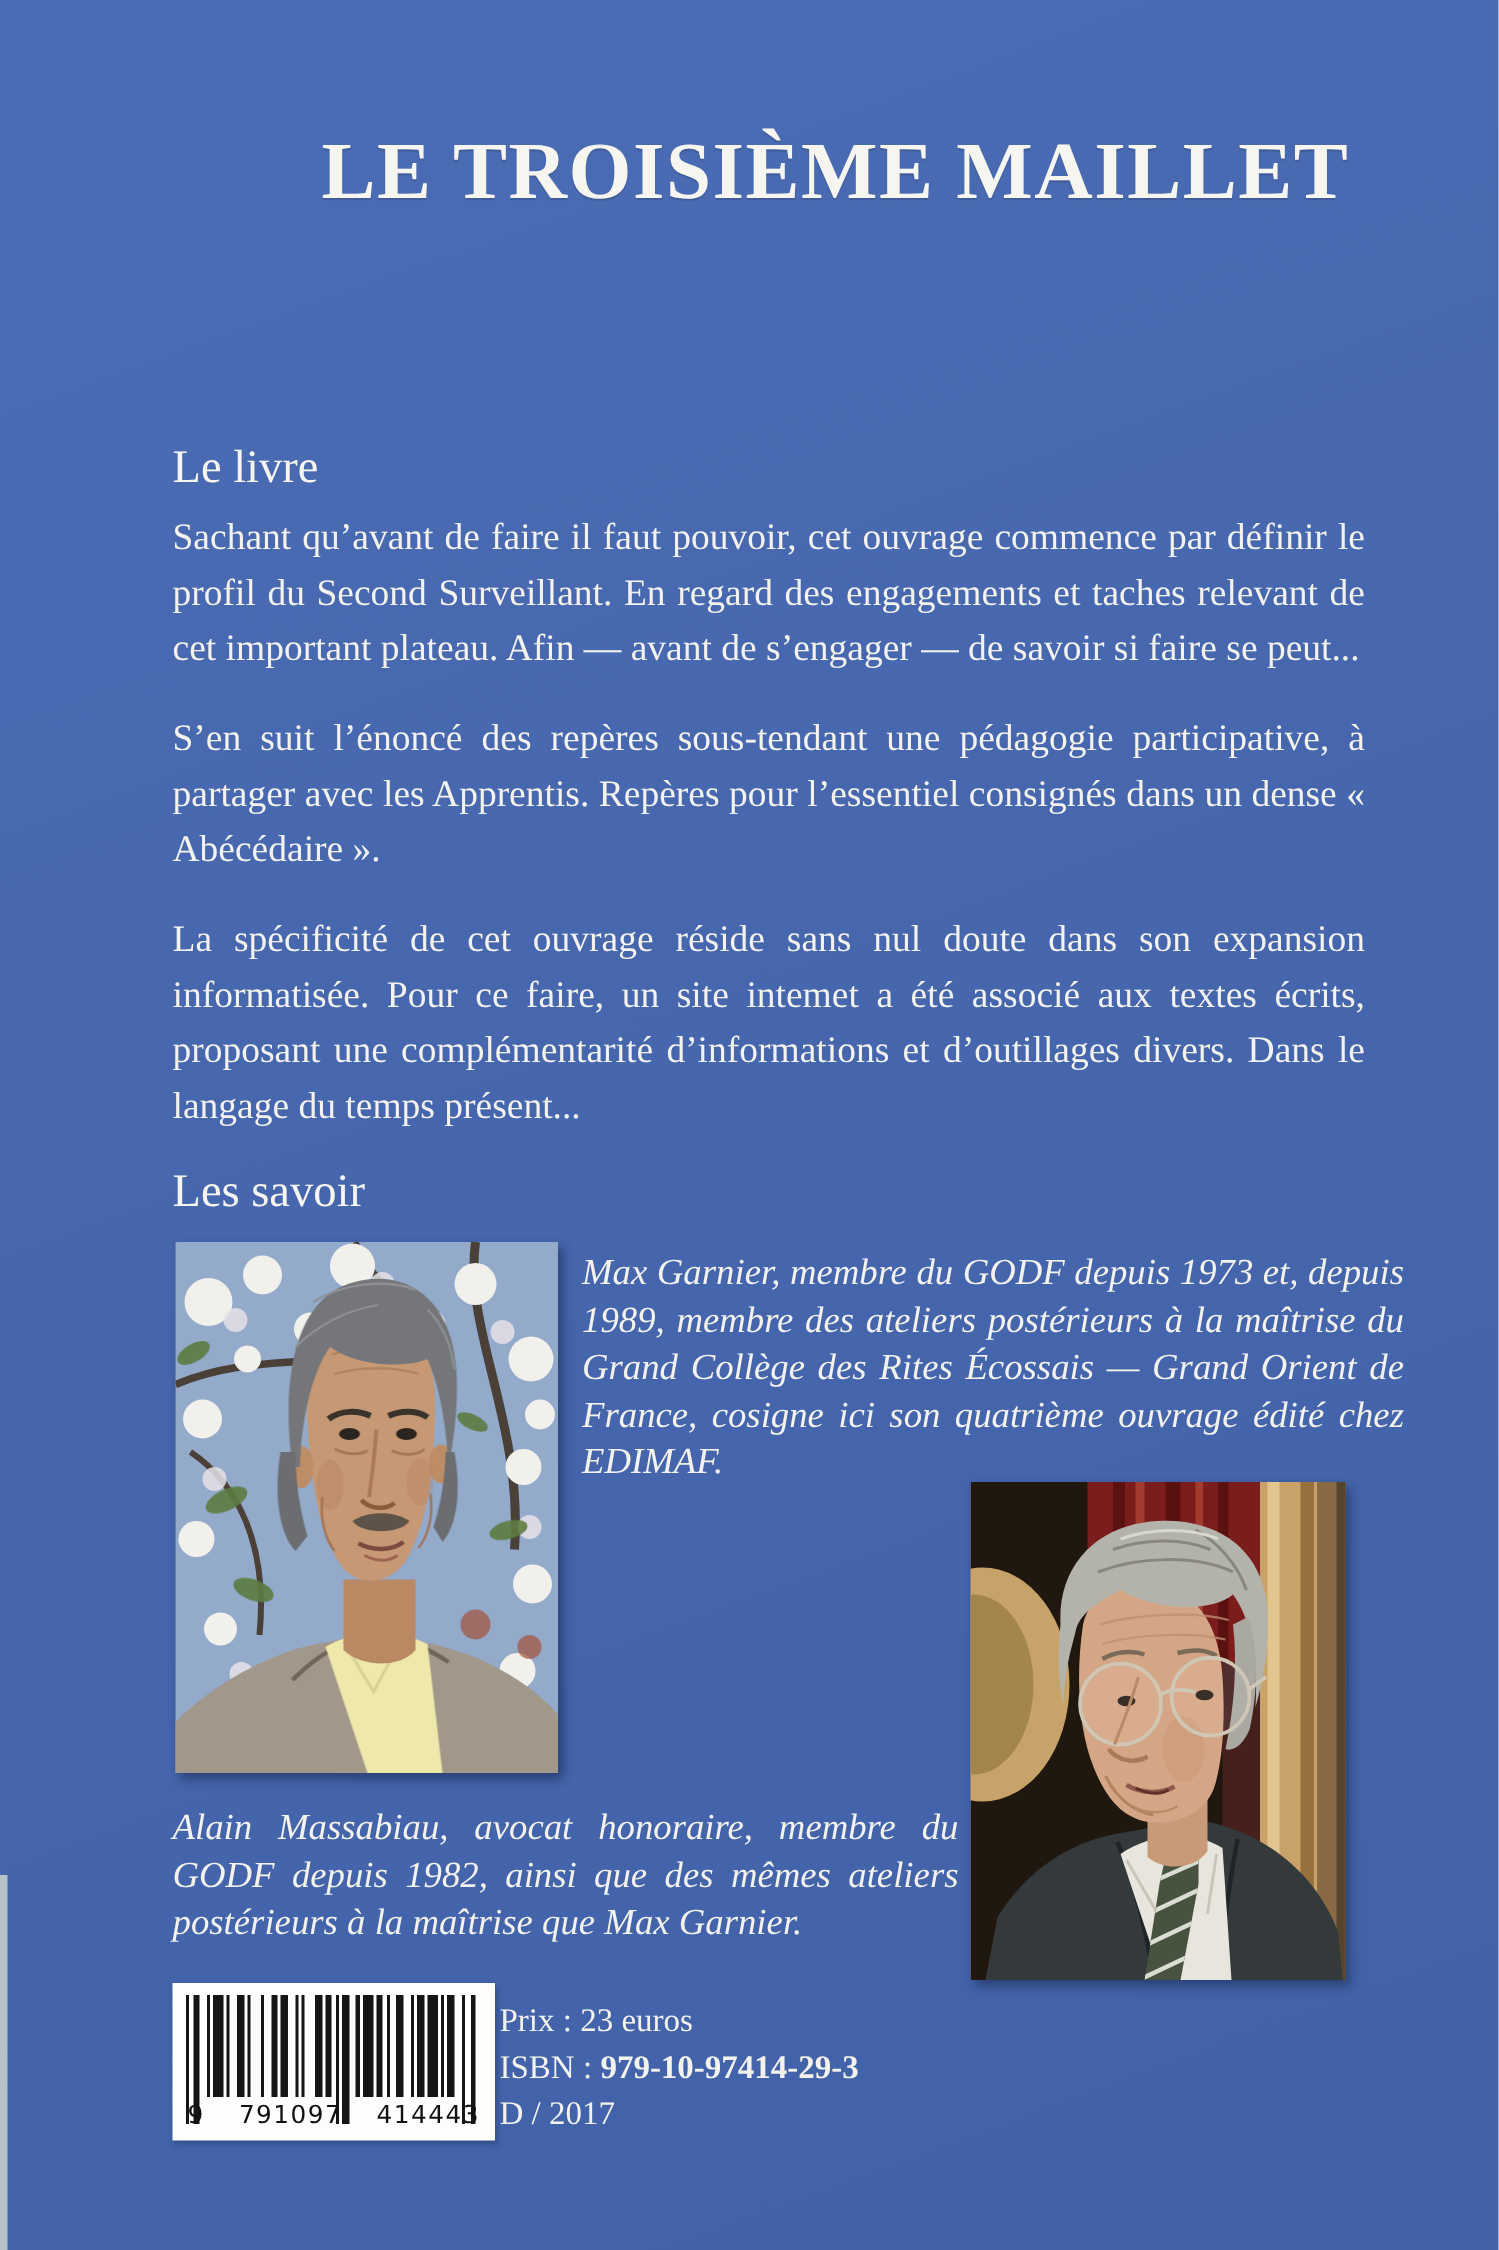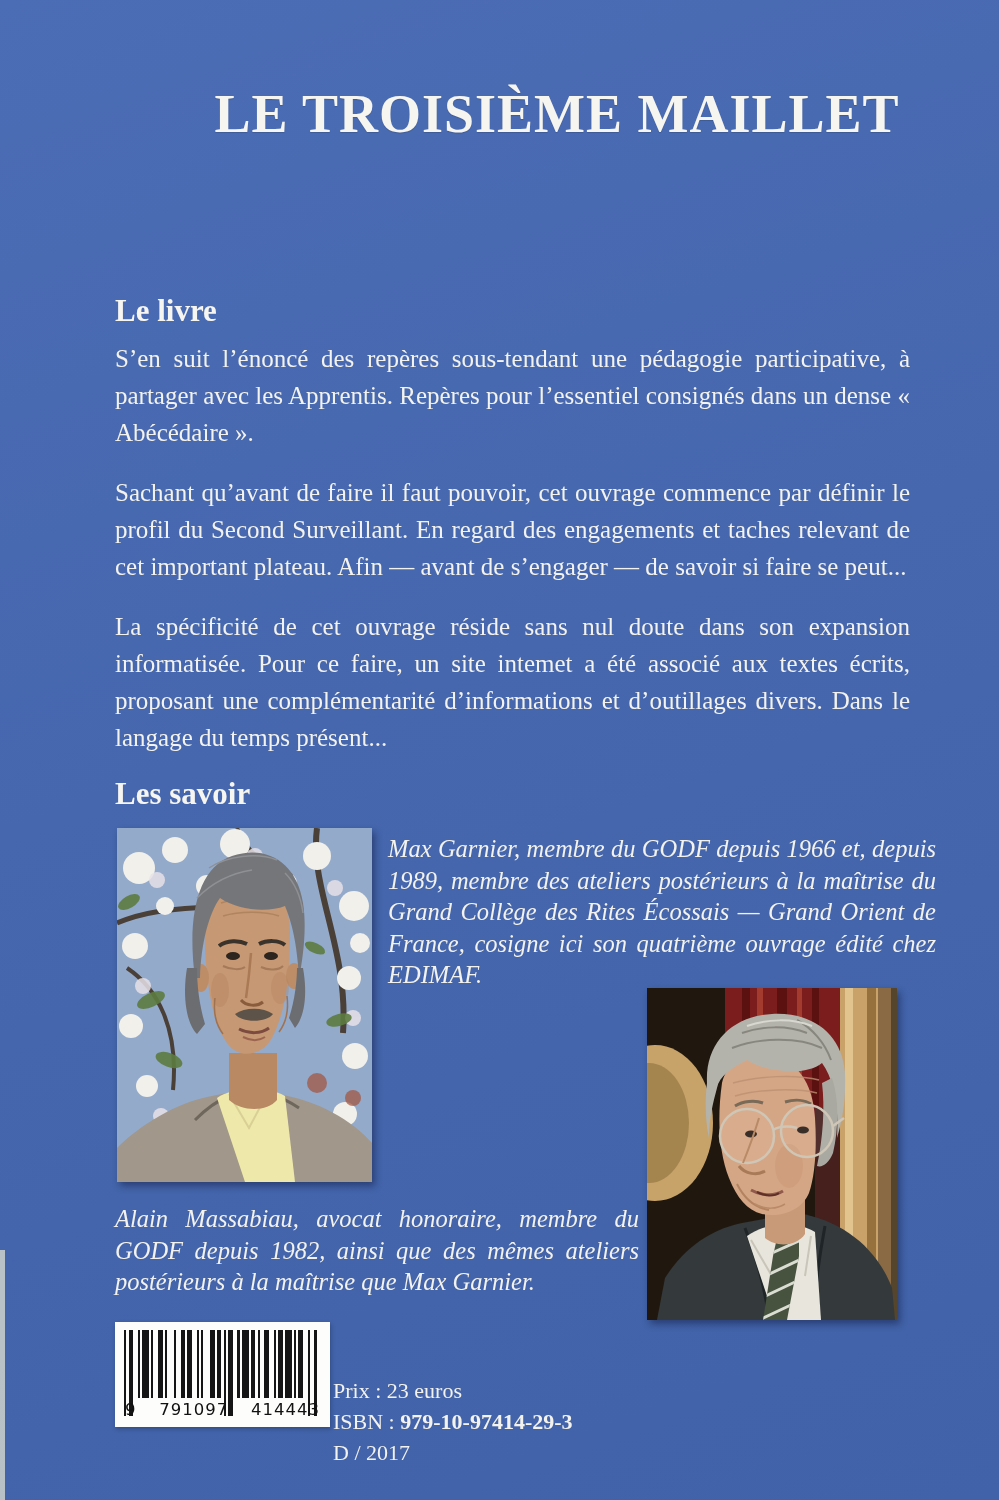--- a/index.html
+++ b/index.html
@@ -21,21 +21,21 @@
   }
   .title {
     font-size: 54px; font-weight: bold; letter-spacing: 1px; line-height: 1.05;
     text-shadow: 0 1px 1px rgba(0,0,0,0.15);
   }
   .subtitle { font-size: 31px; font-weight: bold; margin-top: 22px; }
   .authors-line {
     font-size: 29px; font-weight: bold; margin-top: 40px;
     text-align: right; padding-right: 32px;
   }
-  .h2 { position: absolute; left: 115px; font-size: 31px; font-weight: bold; color: #f6f5f0; }
+  .h2 { position: absolute; left: 115px; font-size: 31px; font-weight: normal; color: #f6f5f0; }
   #h-livre { top: 293px; }
   #h-auteurs { top: 776px; }
   .body-copy {
     position: absolute; top: 340px; left: 115px; width: 795px;
     color: #f3f2ec; font-size: 25px; line-height: 37px; text-align: justify;
   }
   .body-copy p { margin: 0 0 23px 0; }
   .bio {
     position: absolute; color: #f3f2ec; font-style: italic;
     font-size: 24.5px; line-height: 31.5px; text-align: justify;
@@ -58,39 +58,39 @@
   .bars-wrap { position: relative; height: 89px; }
   .bars { display: flex; align-items: flex-start; height: 89px; }
   .bar { background: #151515; flex: 0 0 auto; }
   .digits {
     position: absolute; left: 0; right: 0; bottom: 0; height: 17px;
     display: flex; justify-content: space-between; align-items: flex-end;
     font-family: "DejaVu Sans", sans-serif; font-size: 16.5px; color: #111;
     padding: 0 1px; letter-spacing: 1px;
   }
   .footer-text {
-    position: absolute; left: 333px; top: 1375px;
+    position: absolute; left: 333px; top: 1331px;
     color: #f3f2ec; font-size: 22px; line-height: 31px;
   }
   .isbn-value { font-weight: bold; }
 </style>
 </head>
 <body>
 
 <div class="cover">
 
   <div class="header">
     <div class="title">LE TROISIÈME MAILLET</div>
   </div>
 
   <div class="h2" id="h-livre">Le livre</div>
 
   <div class="body-copy">
+    <p>Sachant qu’avant de faire il faut pouvoir, cet ouvrage commence par définir le profil du Second Surveillant. En regard des engagements et taches relevant de cet important plateau. Afin — avant de s’engager — de savoir si faire se peut...</p>
     <p>S’en suit l’énoncé des repères sous-tendant une pédagogie participative, à partager avec les Apprentis. Repères pour l’essentiel consignés dans un dense « Abécédaire ».</p>
-    <p>Sachant qu’avant de faire il faut pouvoir, cet ouvrage commence par définir le profil du Second Surveillant. En regard des engagements et taches relevant de cet important plateau. Afin — avant de s’engager — de savoir si faire se peut...</p>
     <p>La spécificité de cet ouvrage réside sans nul doute dans son expansion informatisée. Pour ce faire, un site intemet a été associé aux textes écrits, proposant une complémentarité d’informations et d’outillages divers. Dans le langage du temps présent...</p>
   </div>
 
   <div class="h2" id="h-auteurs">Les savoir</div>
 
   <div class="photo" id="photo-max">
     <svg viewBox="0 0 255 354" preserveAspectRatio="none">
       <rect width="255" height="354" fill="#93aacb"></rect>
       <g stroke="#4a4038" fill="none">
         <path d="M0,95 C60,70 110,90 155,62" stroke-width="5"></path>
@@ -158,21 +158,21 @@
       <path d="M106,138 C114,142 124,142 128,139 M144,139 C152,143 162,142 166,138" stroke="#a57a58" stroke-width="2" fill="none"></path>
       <path d="M134,125 C132,150 130,163 129,170" stroke="#a97a55" stroke-width="2.5" fill="none"></path>
       <path d="M124,172 C129,178 140,179 146,174" stroke="#8a5c3c" stroke-width="3" fill="none"></path>
       <path d="M118,186 C128,179 146,179 156,186 C150,195 124,195 118,186 Z" fill="#5d5348"></path>
       <path d="M122,201 C132,206 144,206 152,200" stroke="#7c4a3e" stroke-width="3" fill="none"></path>
       <path d="M126,209 C134,213 142,213 148,209" stroke="#9c6450" stroke-width="2" fill="none"></path>
       <path d="M98,170 C96,185 100,198 106,206 M170,168 C172,184 168,196 162,204" stroke="#a1724f" stroke-width="1.5" fill="none"></path>
     </svg>
   </div>
 
-  <div class="bio" id="bio-max">Max Garnier, membre du GODF depuis 1966 et, depuis 1989, membre des ateliers postérieurs à la maîtrise du Grand Collège des Rites Écossais — Grand Orient de France, cosigne ici son quatrième ouvrage édité chez EDIMAF.</div>
+  <div class="bio" id="bio-max">Max Garnier, membre du GODF depuis 1973 et, depuis 1989, membre des ateliers postérieurs à la maîtrise du Grand Collège des Rites Écossais — Grand Orient de France, cosigne ici son quatrième ouvrage édité chez EDIMAF.</div>
 
   <div class="photo" id="photo-alain">
     <svg viewBox="0 0 250 332" preserveAspectRatio="none">
       <rect width="250" height="332" fill="#20180f"></rect>
       <ellipse cx="8" cy="135" rx="58" ry="78" fill="#c7a369"></ellipse>
       <ellipse cx="2" cy="135" rx="40" ry="60" fill="#a5854e"></ellipse>
       <rect x="78" y="0" width="118" height="150" fill="#7c1d1d"></rect>
       <rect x="95" y="0" width="8" height="150" fill="#5c1111"></rect>
       <rect x="130" y="0" width="10" height="150" fill="#5c1111"></rect>
       <rect x="165" y="0" width="7" height="150" fill="#5c1111"></rect>

